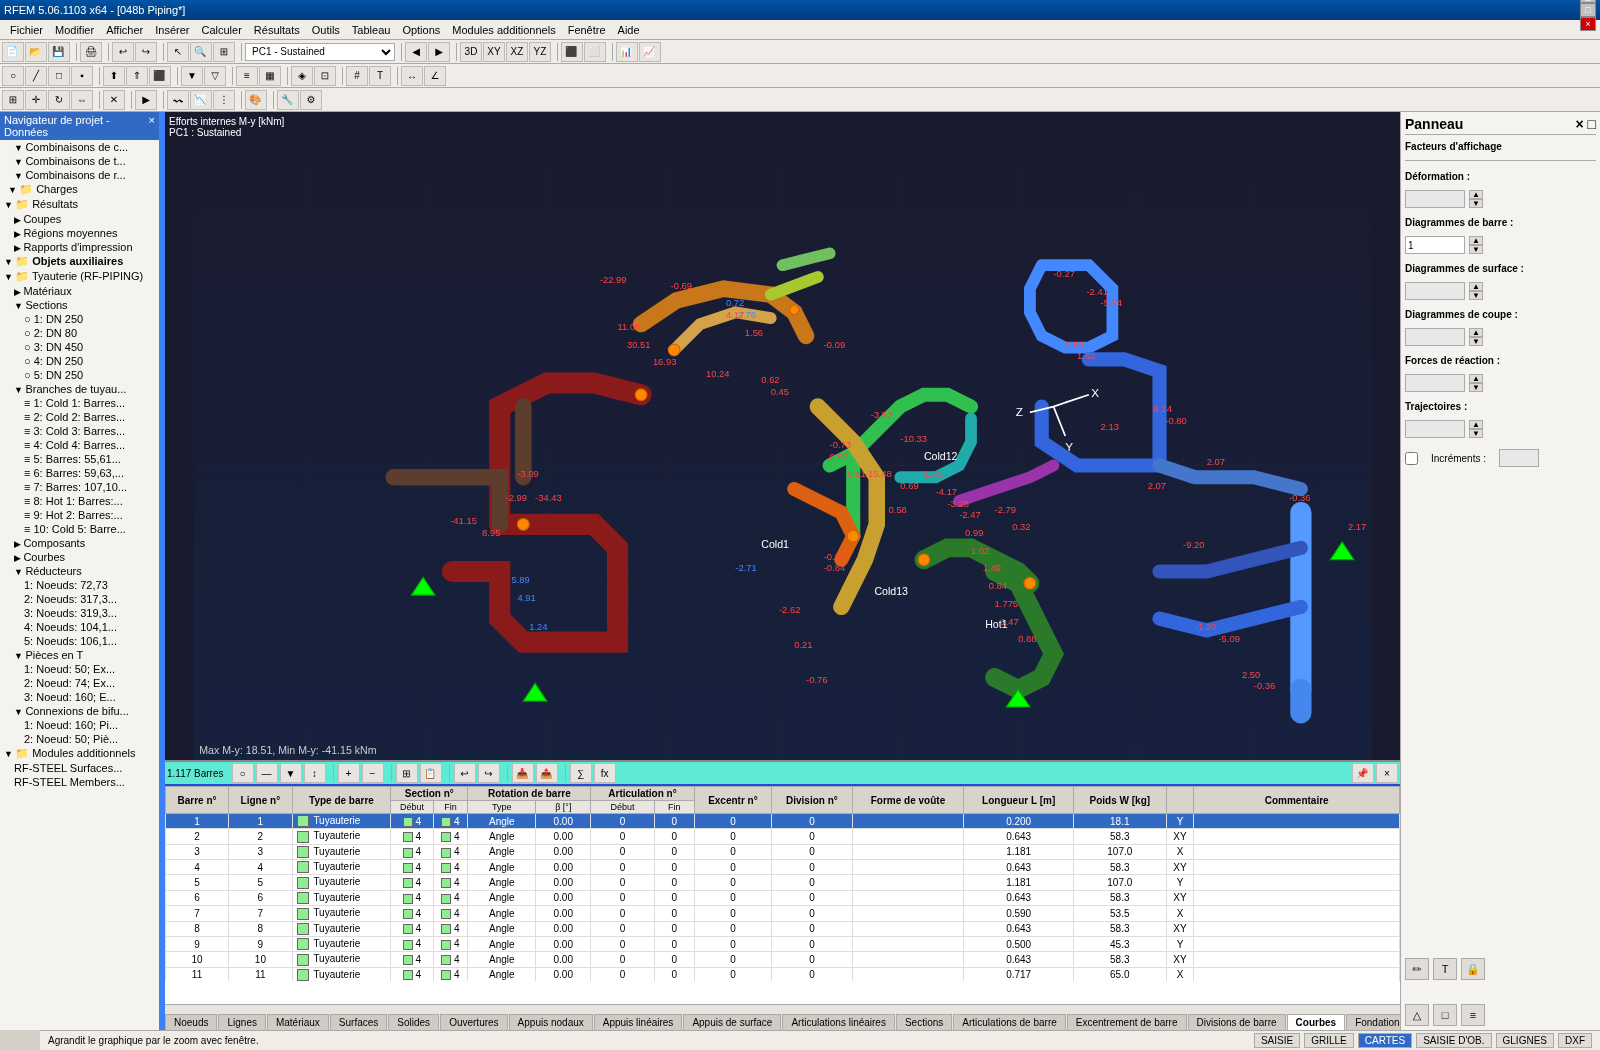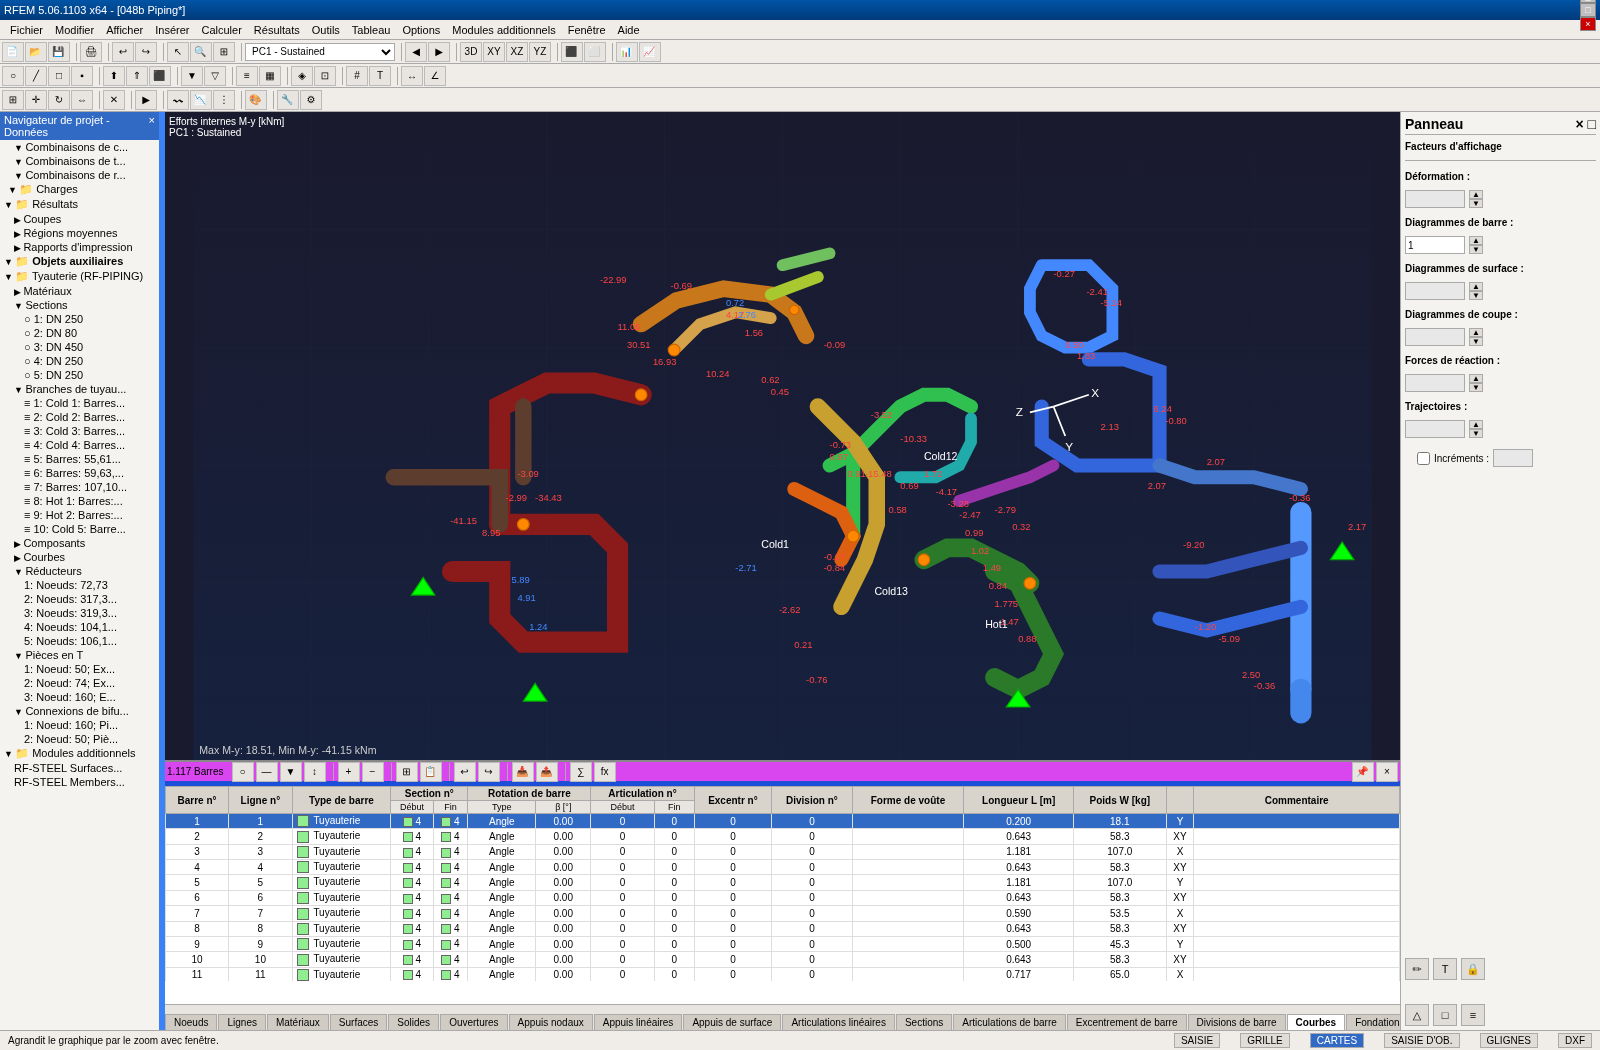--- a/index.html
+++ b/index.html
@@ -33,48 +33,48 @@
 
     
     #center-area { flex: 1; display: flex; flex-direction: column; overflow: hidden; }
 
     
     #viewport { flex: 1; background: #1a1a2e; position: relative; overflow: hidden; min-height: 0; }
     #viewport-label { position: absolute; top: 4px; left: 4px; color: white; font-size: 10px; z-index: 10; }
 
     
     #bottom-panel { height: 270px; background: white; border-top: 2px solid #888; display: flex; flex-direction: column; }
-    #bottom-toolbar { height: 24px; background: #d946ef; border-bottom: 5px solid #1d4ed8; display: flex; align-items: center; padding: 0 2px; gap: 1px; justify-content: space-between; }
+    #bottom-toolbar { height: 24px; background: #5eead4; border-bottom: 2px solid #1d4ed8; display: flex; align-items: center; padding: 0 2px; gap: 1px; justify-content: space-between; }
     #data-table-container { flex: 1; overflow-y: auto; overflow-x: auto; }
     table { border-collapse: collapse; font-size: 10px; width: 100%; min-width: 1200px; }
     th { background: #d8d4cc; border: 1px solid #aaa; padding: 1px 3px; text-align: center; font-weight: bold; white-space: nowrap; position: sticky; top: 0; z-index: 5; }
     th.sub-header { background: #e8e5e0; font-weight: normal; font-size: 9px; }
     td { border: 1px solid #ddd; padding: 1px 3px; white-space: nowrap; text-align: center; }
     tr.selected td { background: #316ac5; color: white; }
 
     
     #tab-bar { height: 26px; background: #e8e5e0; border-top: 1px solid #aaa; display: flex; align-items: flex-end; overflow-x: auto; margin-top: 23px; }
     .tab { padding: 2px 8px; font-size: 10px; border: 1px solid #aaa; border-bottom: none; background: #d0ccc4; cursor: pointer; white-space: nowrap; margin-right: 1px; }
     .tab.active { background: white; font-weight: bold; }
 
     
-    #status-bar { height: 20px; background: #f0ede8; border-top: 1px solid #aaa; display: flex; align-items: center; padding: 0 8px; font-size: 10px; gap: 20px; justify-content: space-between; }
-    #status-right { display: flex; gap: 20px; }
+    #status-bar { height: 20px; background: #f0ede8; border-top: 1px solid #aaa; display: flex; align-items: center; padding: 0 8px; font-size: 10px; gap: 20px; justify-content: space-between; margin-left: 40px; }
+    #status-right { display: flex; gap: 4px; }
     .status-btn { padding: 1px 6px; background: #e0ddd8; border: 1px solid #aaa; font-size: 10px; cursor: pointer; }
     .status-btn.active { background: #316ac5; color: white; }
 
     
     #right-panel { width: 200px; background: #f5f3ef; border-left: 1px solid #aaa; padding: 4px; flex-shrink: 0; display: flex; flex-direction: column; gap: 6px; }
     #right-panel-header { display: flex; justify-content: space-between; align-items: center; font-weight: bold; font-size: 14px; border-bottom: 1px solid #aaa; padding-bottom: 2px; }
     .panel-section-label { font-size: 10px; font-weight: bold; margin-bottom: 2px; }
     .panel-input-row { display: flex; align-items: center; gap: 4px; margin-bottom: 3px; }
     .panel-input { height: 18px; width: 60px; border: 1px solid #aaa; background: white; font-size: 10px; padding: 0 2px; }
     .panel-input.disabled { background: #e8e8e8; color: #888; }
     .spin-btn { width: 14px; height: 18px; background: #e0ddd8; border: 1px solid #aaa; font-size: 9px; cursor: pointer; display: flex; flex-direction: column; }
-    .panel-checkbox-row { display: flex; align-items: center; gap: 4px; font-size: 10px; margin: 2px 12px; }
+    .panel-checkbox-row { display: flex; align-items: center; gap: 13px; font-size: 10px; margin: 2px 0; }
     .panel-icon-row { display: flex; gap: 4px; margin-top: 4px; }
     .panel-icon-btn { width: 24px; height: 22px; background: #e0ddd8; border: 1px solid #aaa; font-size: 11px; display: flex; align-items: center; justify-content: center; cursor: pointer; }
 
     
     #svg-viewport { width: 100%; height: 100%; }
 
     
     ::-webkit-scrollbar { width: 12px; height: 12px; }
     ::-webkit-scrollbar-track { background: #f0ede8; }
     ::-webkit-scrollbar-thumb { background: #aaa; border: 1px solid #888; }

